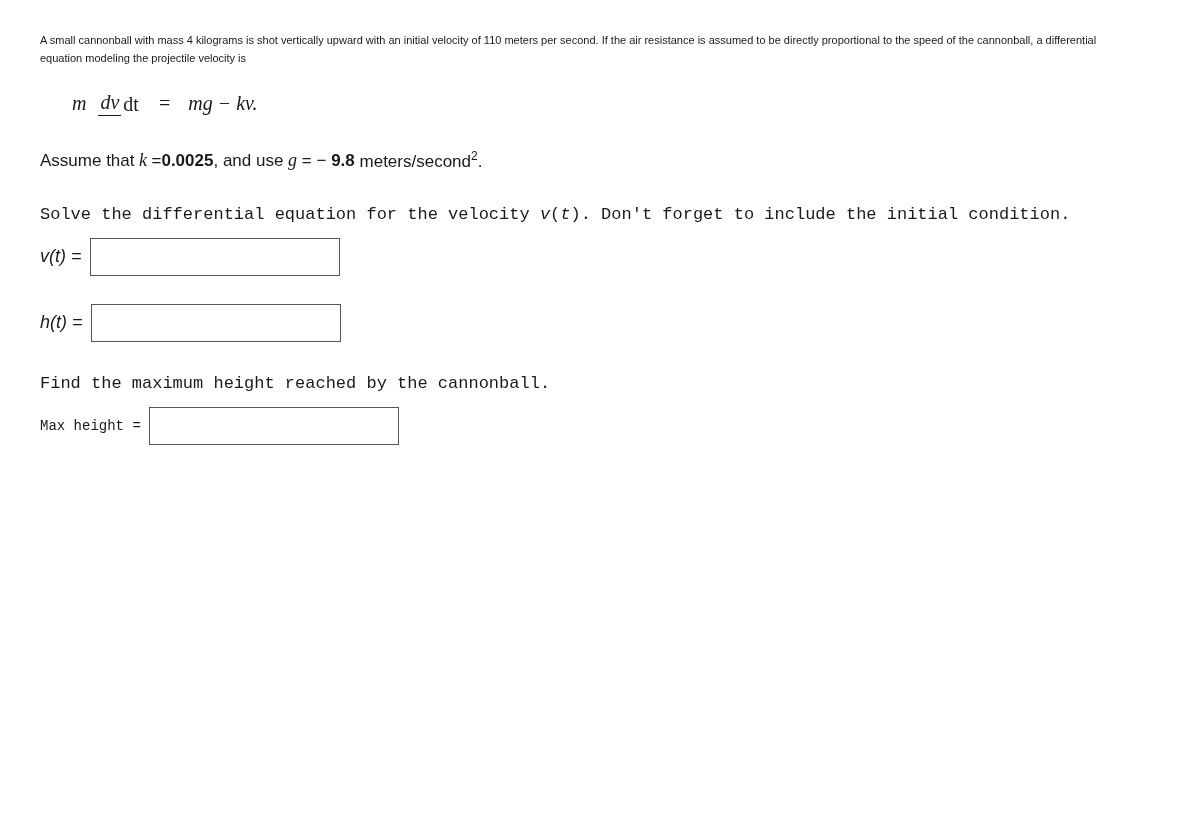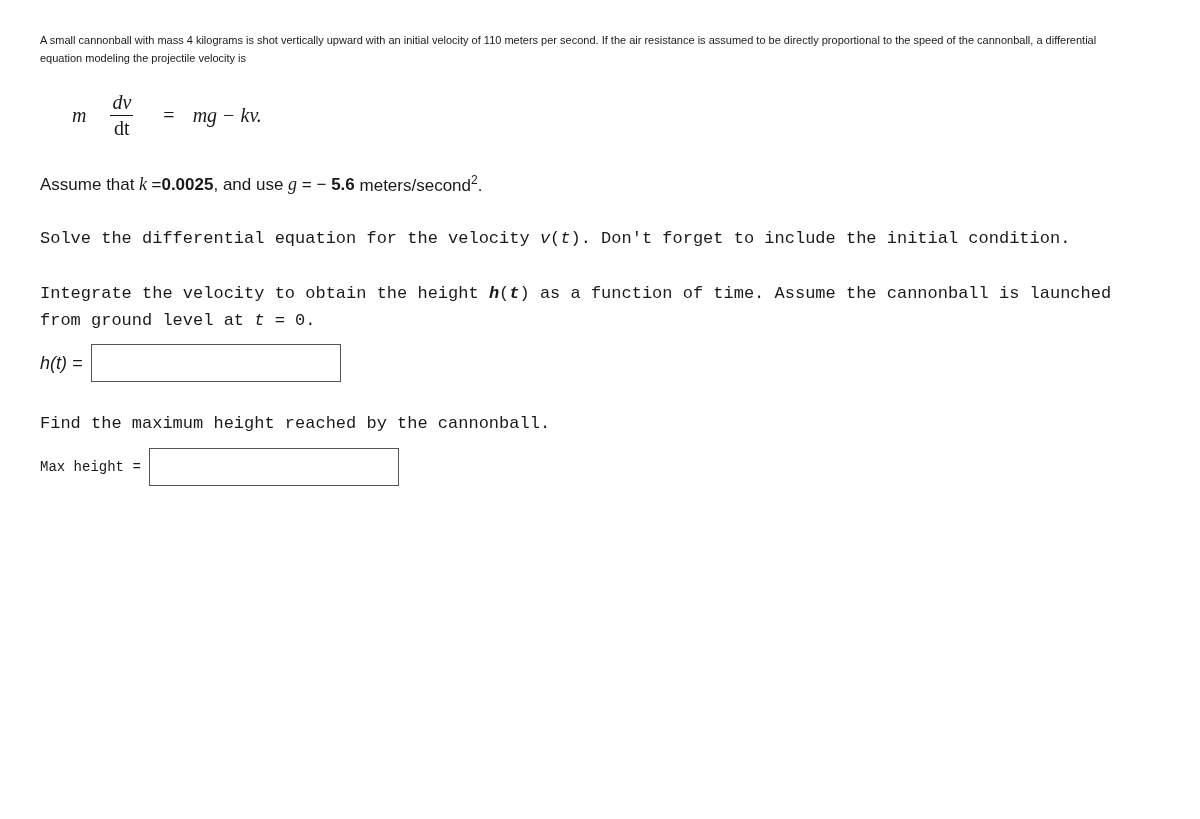--- a/index.html
+++ b/index.html
@@ -32,24 +32,23 @@
     .equation-block {
       margin: 20px 0 28px 32px;
       font-size: 20px;
       display: flex;
       align-items: center;
       gap: 12px;
     }
 
     .frac {
       display: inline-flex;
-      flex-direction: column;
       align-items: center;
       vertical-align: middle;
-      margin: 0 12px;
+      margin: 0 0;
     }
 
     .frac .num {
       border-bottom: 1.5px solid #1a1a1a;
       padding: 0 2px 1px 2px;
       font-style: italic;
     }
 
     .frac .den {
       padding: 1px 2px 0 2px;
@@ -144,34 +143,35 @@
 
   <div class="assume-line">
     <span class="assume-normal">Assume that</span>
     <span class="assume-math">&nbsp;<em>k</em>&nbsp;</span>
     <span class="assume-normal">=</span>
     <span class="assume-normal"><strong>0.0025</strong></span>
     <span class="assume-normal">, and use&nbsp;</span>
     <span class="assume-math"><em>g</em></span>
     <span class="assume-normal">&nbsp;=&nbsp;</span>
     <span class="assume-normal">−</span>
-    <span class="assume-normal">&nbsp;<strong>5.6</strong>&nbsp;</span>
+    <span class="assume-normal">&nbsp;<strong>9.8</strong>&nbsp;</span>
     <span class="assume-normal">meters/second<sup class="superscript">2</sup>.</span>
   </div>
 
   <div class="section-block">
     <p class="section-text">
       Solve the differential equation for the velocity <em>v</em>(<em>t</em>). Don't forget to include the initial condition.
     </p>
+    <div class="answer-row">
+      <span class="answer-label"><em>v</em>(<em>t</em>) =</span>
+      <input class="answer-input" type="text" placeholder="" style="">
+    </div>
   </div>
 
   <div class="section-block">
-    <p class="section-text">
-      Integrate the velocity to obtain the height <em><strong>h</strong></em>(<em><strong>t</strong></em>) as a function of time. Assume the cannonball is launched from ground level at <em>t</em> = 0.
-    </p>
     <div class="answer-row">
       <span class="answer-label"><em>h</em>(<em>t</em>) =</span>
       <input class="answer-input" type="text" placeholder="" style="">
     </div>
   </div>
 
   <div class="find-section">
     <p class="section-text">Find the maximum height reached by the cannonball.</p>
     <div class="answer-row">
       <span class="answer-label" style="font-style: normal; font-family: Liberation Mono, monospace; font-size: 14px;">Max height =</span>

